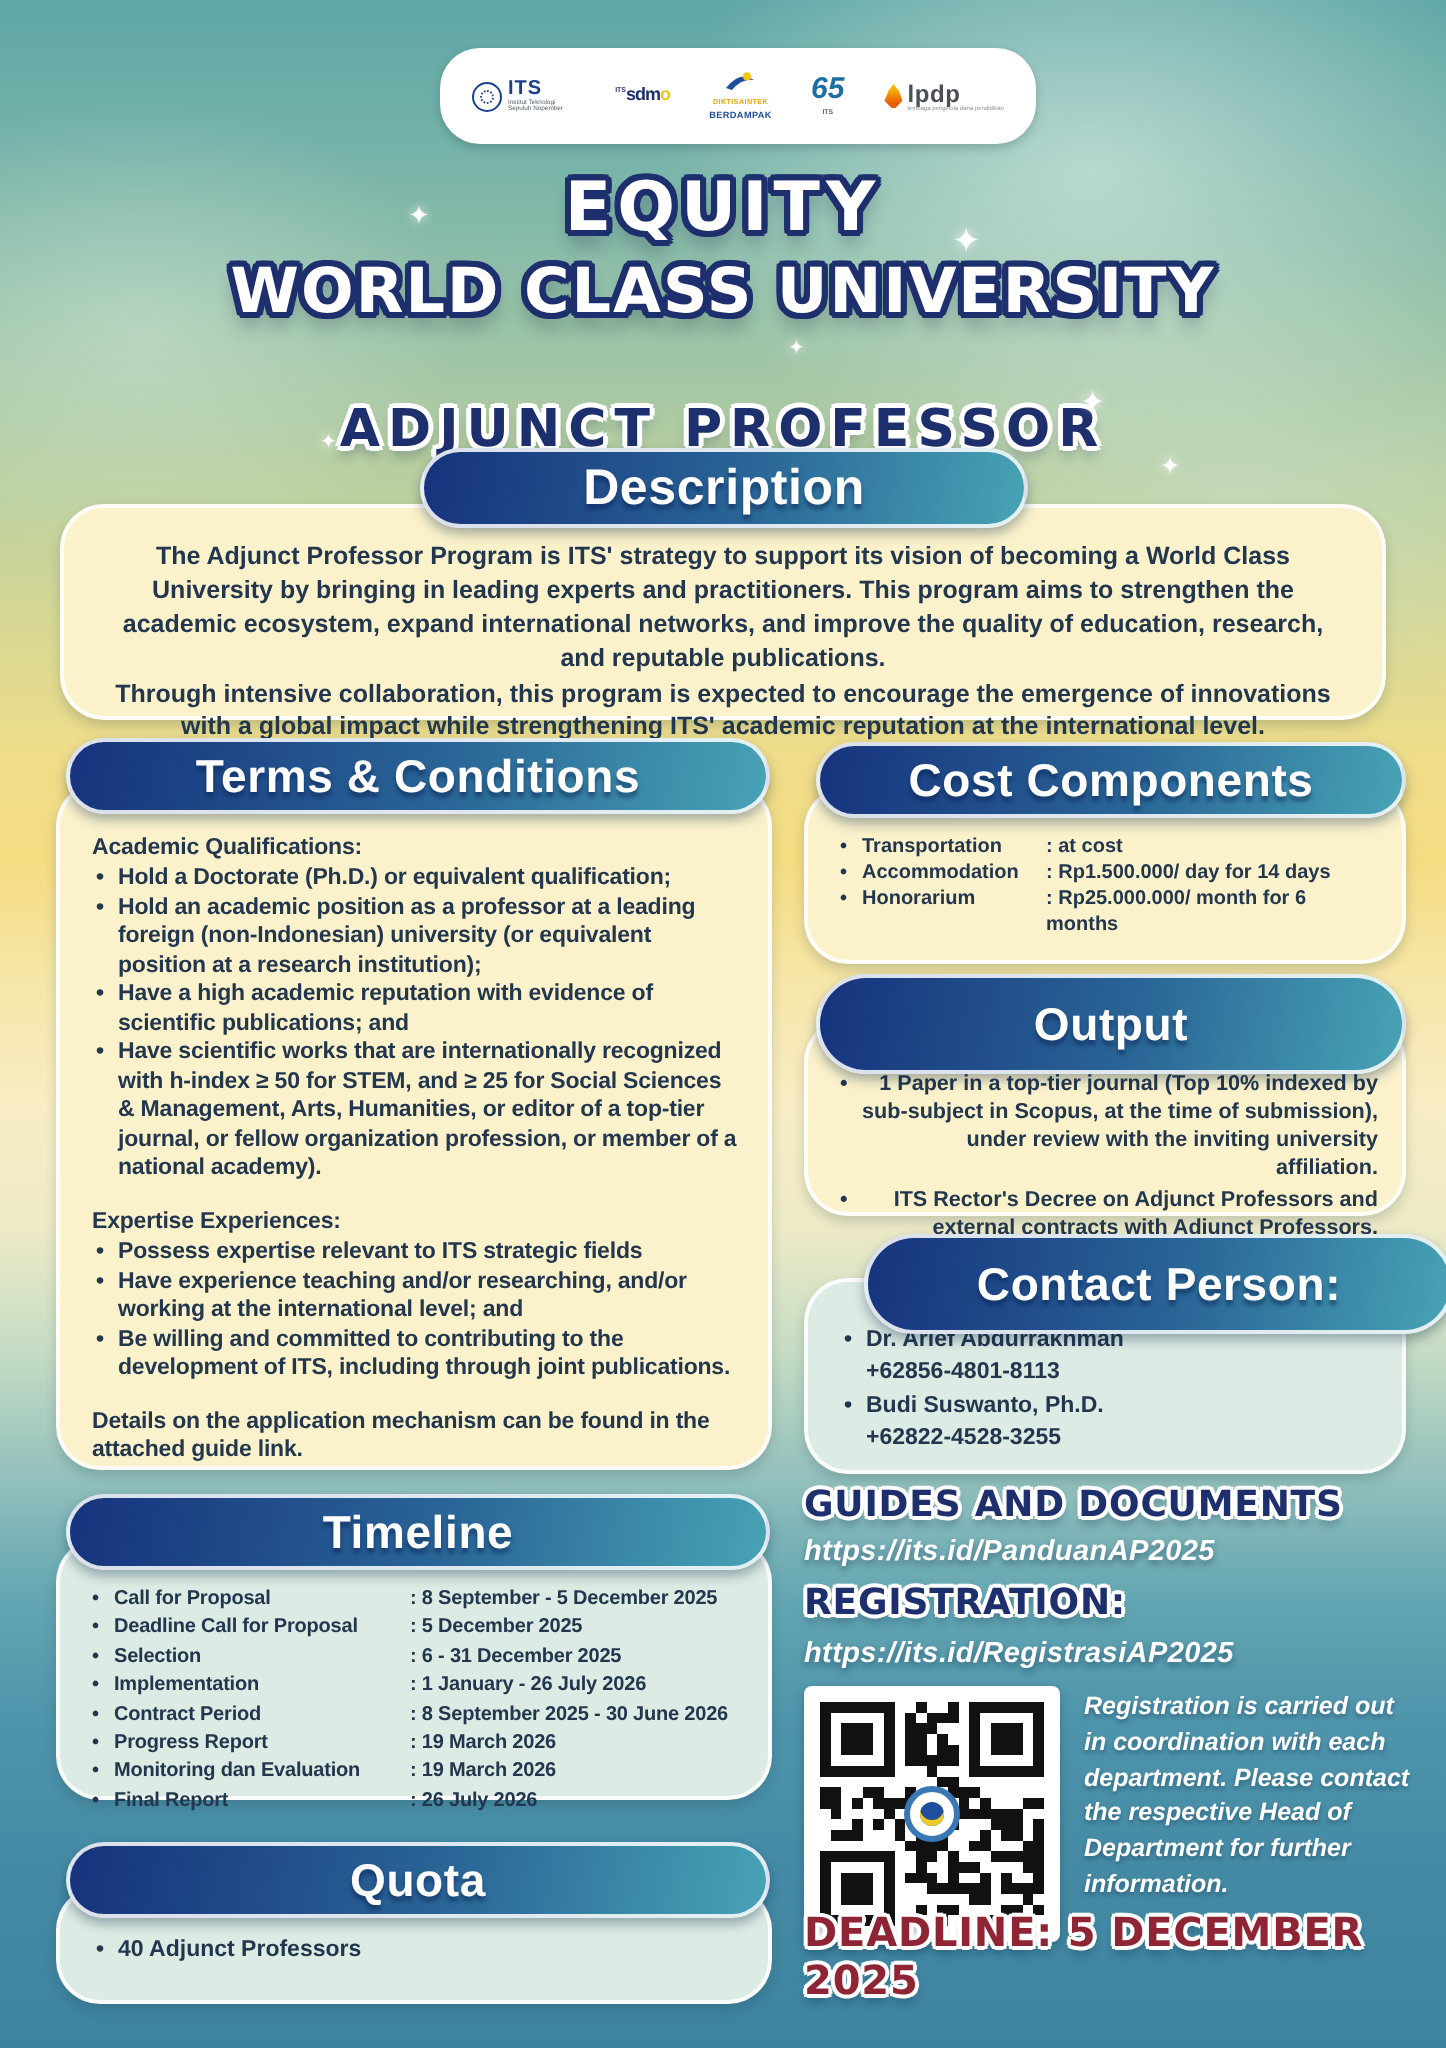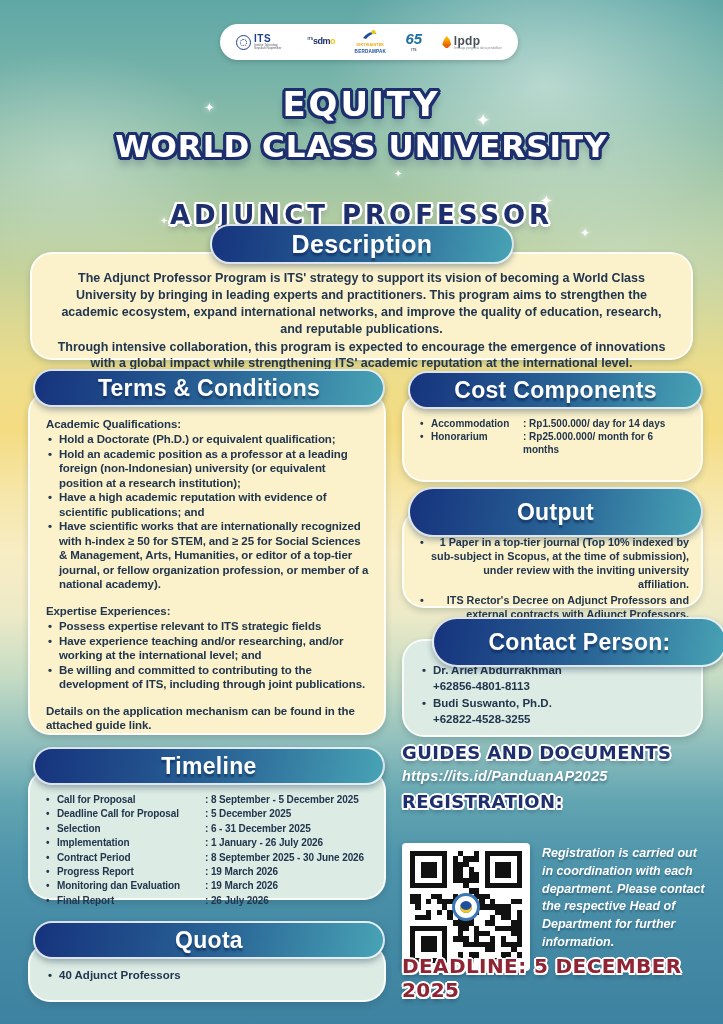--- a/index.html
+++ b/index.html
@@ -14,21 +14,21 @@
   }
   .cloud{ position:absolute; border-radius:50%; pointer-events:none; }
   .cloud.c1{ left:330px; top:-70px; width:430px; height:310px;
     background:radial-gradient(closest-side, rgba(236,246,238,.55), rgba(236,246,238,0)); }
   .cloud.c2{ left:-90px; top:50px; width:320px; height:230px;
     background:radial-gradient(closest-side, rgba(230,242,232,.38), rgba(230,242,232,0)); }
   .cloud.c3{ left:430px; top:120px; width:380px; height:250px;
     background:radial-gradient(closest-side, rgba(205,226,211,.45), rgba(205,226,211,0)); }
 
   
-  .logo-bar{ position:absolute; left:220px; top:24px; width:298px; height:36px;
+  .logo-bar{ position:absolute; left:220px; top:24px; width:298px; height:48px;
     background:#fff; border-radius:20px; display:flex; align-items:center;
     justify-content:space-between; padding:0 16px; box-shadow:0 2px 5px rgba(30,60,60,.25); }
   .logo{ display:flex; align-items:center; gap:3px; }
   .its-emblem{ width:15px; height:15px; border:1.6px solid #1b3f8f; border-radius:50%;
     display:flex; align-items:center; justify-content:center; }
   .its-emblem i{ width:7px; height:7px; border:1px dotted #1b3f8f; border-radius:50%; display:block; }
   .its-txt{ display:flex; flex-direction:column; line-height:1; }
   .its-abbr{ font-weight:bold; font-size:10px; color:#1b3f8f; letter-spacing:.5px; }
   .its-full{ font-size:3.2px; color:#56606b; width:34px; }
   .sdmo{ display:flex; flex-direction:column; line-height:.85; align-items:flex-start; }
@@ -219,20 +219,24 @@
       <li>Be willing and committed to contributing to the development of ITS, including through joint publications.</li>
     </ul>
     <div class="gap"></div>
     <div>Details on the application mechanism can be found in the attached guide link.</div>
   </div>
 
   <div class="pill" style="left:408px;top:371px;width:295px;height:38px;">Cost Components</div>
   <div class="box cream cost-box" style="left:402px;top:393px;width:301px;height:89px;">
     <ul class="blist">
       <li class="cost-row">
+        <span class="c-label">Transportation</span>
+        <span class="c-val">: at cost</span>
+      </li>
+      <li class="cost-row">
         <span class="c-label">Accommodation</span>
         <span class="c-val">: Rp1.500.000/ day for 14 days</span>
       </li>
       <li class="cost-row">
         <span class="c-label">Honorarium</span>
         <span class="c-val">: Rp25.000.000/ month for 6 months</span>
       </li>
     </ul>
   </div>
 
@@ -299,20 +303,21 @@
   <div class="pill" style="left:33px;top:921px;width:352px;height:38px;">Quota</div>
   <div class="box mint quota-box" style="left:28px;top:943px;width:358px;height:59px;">
     <ul class="blist">
       <li>40 Adjunct Professors</li>
     </ul>
   </div>
 
   <div class="bubble-h" style="left:402px;top:742px;">GUIDES AND DOCUMENTS</div>
   <a class="url" style="left:402px;top:768px;">https://its.id/PanduanAP2025</a>
   <div class="bubble-h" style="left:402px;top:791px;">REGISTRATION:</div>
+  <a class="url" style="left:402px;top:819px;">https://its.id/RegistrasiAP2025</a>
 
   <div class="qr">
     <svg viewBox="0 0 21 21" shape-rendering="crispEdges">
       <g fill="#111">
         <path fill-rule="evenodd" d="M0,0h7v7h-7z M1,1v5h5v-5z"></path>
           <rect x="2" y="2" width="3" height="3"></rect>
         <path fill-rule="evenodd" d="M14,0h7v7h-7z M15,1v5h5v-5z"></path>
           <rect x="16" y="2" width="3" height="3"></rect>
         <path fill-rule="evenodd" d="M0,14h7v7h-7z M1,15v5h5v-5z"></path>
           <rect x="2" y="16" width="3" height="3"></rect>

